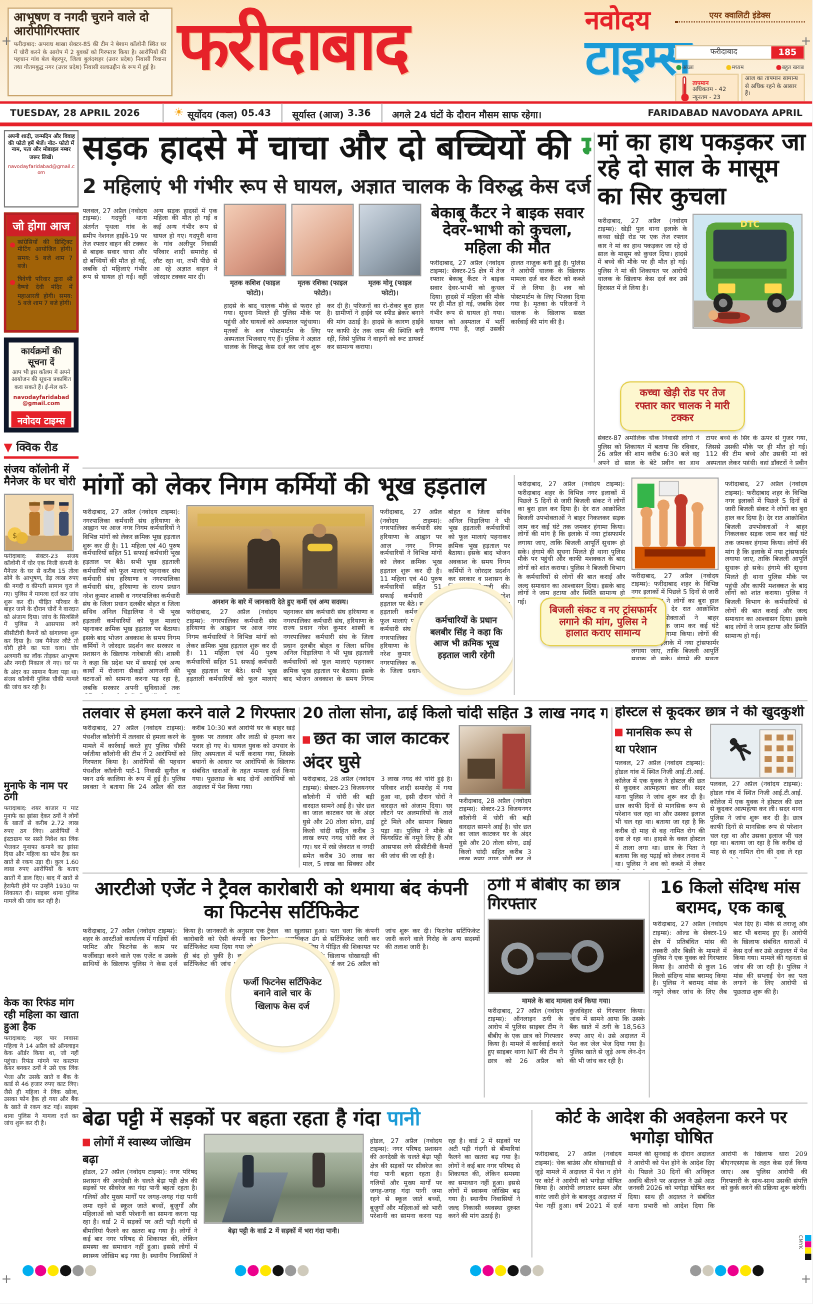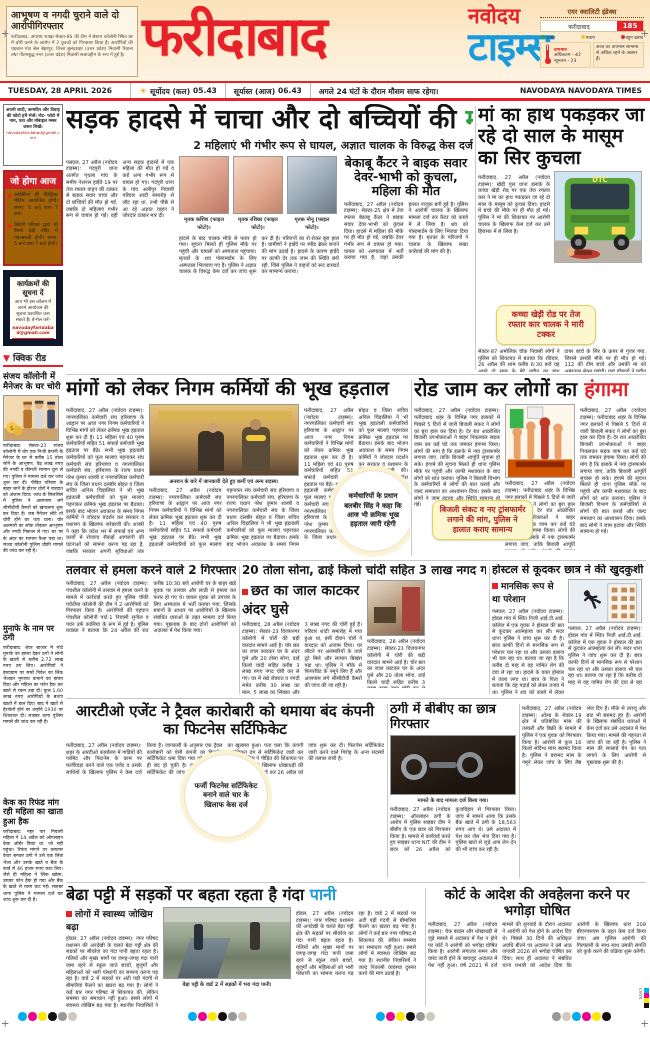--- a/index.html
+++ b/index.html
@@ -15,21 +15,21 @@
   .corner-box h3 { font-size:9.5px; line-height:1.15; color:#3a2a1a; font-weight:700; }
   .corner-box p { font-size:4.6px; line-height:1.3; color:#5a4632; text-align:justify; margin-top:2px; }
   .mast-title { position:absolute; left:142px; top:10px; width:395px; }
   .mast-title .t1 { font-size:54px; font-weight:900; color:#e62129; letter-spacing:-2px; line-height:1; text-shadow:1px 1px 0 #f9c9a0; }
   .mast-sub { position:absolute; left:468px; top:6px; width:180px; text-align:left; }
   .mast-sub .t2a { font-size:21px; font-weight:900; color:#e62129; line-height:1; display:block; }
   .mast-sub .t2b { font-size:39px; font-weight:900; color:#1a9ad6; letter-spacing:-1px; line-height:1; display:block; text-shadow:1px 1px 0 #bfe3f4; }
   .aqi { position:absolute; left:540px; top:7px; width:104px; height:70px; font-size:5px; }
   .aqi .aqi-title { text-align:center; font-size:6.5px; font-weight:700; color:#7a3b10;
     border-bottom:1px dotted #7a3b10; padding-bottom:1px; }
-  .aqi .aqi-row { display:flex; align-items:flex-end; background:#fff; border:1px solid #d8c49e; margin-top:2px; height:12px; }
+  .aqi .aqi-row { display:flex; align-items:flex-start; background:#fff; border:1px solid #d8c49e; margin-top:18px; height:12px; }
   .aqi .aqi-city { flex:1; text-align:center; font-size:6px; color:#333; }
   .aqi .aqi-val { width:26px; height:100%; background:#e62129; color:#fff; font-weight:700;
     font-size:7px; display:flex; align-items:center; justify-content:center; }
   .aqi .legend { display:flex; justify-content:space-between; margin-top:2px; padding:0 1px; }
   .legend span.it { display:flex; align-items:center; gap:1px; font-size:4.3px; color:#444; }
   .legend i { width:4px; height:4px; border-radius:50%; display:inline-block; }
   .aqi .temp { display:flex; margin-top:2px; gap:2px; }
   .temp .tcell { background:#fde8c9; border:1px solid #e8cf9f; padding:1px 2px; flex:1; }
   .temp .ttl { color:#e62129; font-weight:700; font-size:4.6px; }
   .temp .tv { font-size:4.6px; color:#333; line-height:1.3; }
@@ -48,21 +48,21 @@
   .dateline .dl-weather { padding:0 8px; font-weight:700; }
   .dateline .dl-brand { margin-left:auto; padding-right:8px; }
   .sun-ico { color:#f5a515; font-size:9px; }
 
   
   .art { position:absolute; overflow:hidden; }
   .art h1,.art h2,.art h3 { color:#141414; font-weight:700; line-height:1.12; }
   .hl-accent-green { color:#2f9e41; }
   .hl-accent-red { color:#e62129; }
   .hl-accent-blue { color:#1a9ad6; }
-  .subhead { text-align:right; font-size:11px; font-weight:700; color:#1e1e1e; margin-top:3px; }
+  .subhead { text-align:left; font-size:16px; font-weight:700; color:#1e1e1e; margin-top:3px; }
   .body-txt { font-size:5.1px; line-height:1.32; text-align:justify; color:#2a2a2a; margin-top:3px; }
   .cols2 { columns:2; column-gap:5px; }
   .cols3 { columns:3; column-gap:5px; }
   .cols4 { columns:4; column-gap:5px; }
   .caption { font-size:5.2px; font-weight:700; color:#333; text-align:center; margin-top:1px; }
   .yellow-inset { background:#fdf7cf; border:1px solid #e5d04e; border-radius:8px;
     padding:4px 5px; text-align:center; font-size:8.5px; font-weight:700; color:#b52025; line-height:1.25;
     box-shadow:0 1px 2px rgba(0,0,0,.15); }
   .circle-inset { background:#fff; border-radius:50%; border:1px solid #e8e2c8;
     box-shadow:0 0 0 4px #fdf3d2, 0 2px 4px rgba(0,0,0,.25);
@@ -78,21 +78,21 @@
   
   .sidebar { position:absolute; left:3px; top:104px; width:60px; height:906px; overflow:hidden; }
   .sb-box1 { border:1px solid #777; padding:2px; height:62px; background:#fff; overflow:hidden; }
   .sb-box1 p { font-size:4.4px; font-weight:700; line-height:1.3; color:#222; text-align:center; }
   .sb-box1 .mail { color:#b52025; font-weight:400; font-size:3.9px; word-break:break-all; }
   .sb-jha { border:2px solid #b52025; margin-top:4px; background:#a16207; height:96px; overflow:hidden; }
   .sb-jha .hdr { background:#cf2027; color:#fff; text-align:center; font-size:9px; font-weight:700; padding:2px 0; }
   .sb-jha ul { list-style:none; padding:3px; }
   .sb-jha li { font-size:4.8px; line-height:1.35; color:#222; margin-bottom:4px; position:relative; padding-left:6px; text-align:justify; }
   .sb-jha li:before { content:""; position:absolute; left:0; top:2px; width:4px; height:4px; border-radius:50%; background:#e62129; }
-  .sb-suchna { border:7px solid #0f172a; margin-top:4px; padding:2px; height:76px; background:#fffdf4; overflow:hidden; }
+  .sb-suchna { border:4px solid #0f172a; margin-top:4px; padding:2px; height:76px; background:#fffdf4; overflow:hidden; }
   .sb-suchna .h { font-size:7px; font-weight:700; text-align:center; color:#1a1a1a; }
   .sb-suchna p { font-size:4.6px; line-height:1.3; text-align:center; color:#333; margin-top:2px; }
   .sb-suchna .mail { color:#b52025; font-size:4.4px; font-weight:700; word-break:break-all; text-align:center; display:block; margin-top:2px; }
   .sb-logo { background:#e62129; color:#fff; font-weight:900; font-size:7.5px; text-align:center; margin-top:3px; padding:2px 0; }
   .sb-quick { margin-top:5px; font-size:9px; font-weight:700; color:#222; border-bottom:2px solid #e62129; padding-bottom:1px; }
   .sb-quick .qmark { color:#e62129; }
   .sb-h2 { font-size:8.6px; font-weight:700; line-height:1.2; color:#141414; margin-top:4px; }
   .sb-h3 { font-size:8px; font-weight:700; line-height:1.2; color:#141414; margin-top:5px; }
   .sb-body { font-size:4.7px; line-height:1.32; text-align:justify; color:#2a2a2a; margin-top:2px; }
   .sb-cartoon { margin-top:3px; border:1px solid #999; }
@@ -165,24 +165,24 @@
 
   <div class="dateline">
     <span class="dl-date">TUESDAY, 28 APRIL 2026</span>
     <span class="dl-sun">
       <span class="sun-ico">☀</span>
       <span>सूर्योदय (कल)</span>
       <span>05.43</span>
     </span>
     <span class="dl-sun2">
       <span>सूर्यास्त (आज)</span>
-      <span>06.43</span>
+      <span>3.36</span>
     </span>
     <span class="dl-weather">अगले 24 घंटों के दौरान मौसम साफ रहेगा।</span>
-    <span class="dl-brand">NAVODAYA NAVODAYA TIMES</span>
+    <span class="dl-brand">FARIDABAD NAVODAYA APRIL</span>
   </div>
 
   <div class="sidebar">
     <div class="sb-box1">
       <p>अपनी शादी, जन्मदिन और विवाह की फोटो हमें भेजें। नोट- फोटो में नाम, पता और मोबाइल नम्बर जरूर लिखें।</p>
       <p class="mail">navodayfaridabad@gmail.com</p>
     </div>
     <div class="sb-jha">
       <div class="hdr">जो होगा आज</div>
       <ul>
@@ -301,24 +301,20 @@
         <p class="body-txt cols2" style="height:66px;overflow:hidden;margin-top:2px;">फरीदाबाद, 27 अप्रैल (नवोदय टाइम्स): नगरपालिका कर्मचारी संघ हरियाणा के आह्वान पर आज नगर निगम कर्मचारियों ने विभिन्न मांगों को लेकर क्रमिक भूख हड़ताल शुरू कर दी है। 11 महिला एवं 40 पुरुष कर्मचारियों सहित 51 सफाई कर्मचारी भूख हड़ताल पर बैठे। सभी भूख हड़ताली कर्मचारियों को फूल मालाएं पहनाकर संघ कर्मचारी संघ हरियाणा व नगरपालिका कर्मचारी संघ, हरियाणा के राज्य प्रधान नरेश कुमार शास्त्री व नगरपालिका कर्मचारी संघ के जिला प्रधान दलबीर बोहत व जिला सचिव अनिल चिड़ालिया ने भी भूख हड़ताली कर्मचारियों को फूल मालाएं पहनाकर क्रमिक भूख हड़ताल पर बैठाया। इसके बाद भोजन अवकाश के समय निगम कर्मियों ने जोरदार प्रदर्शन कर सरकार व प्रशासन के खिलाफ नारेबाजी की। शास्त्री ने कहा कि प्रदेश भर में सफाई एवं अन्य कार्यों में रोजाना सैकड़ों आगजनी की घटनाओं को सामना करना पड़ रहा है, जबकि सरकार अपनी सुविधाओं तक सीमित है। कर्मचारियों की मांगें पूरी नहीं होने तक आंदोलन जारी रहेगा।</p>
       </div>
       <div style="width:104px;position:relative;">
         <p class="body-txt" style="height:148px;overflow:hidden;column-count:2;column-gap:5px;">फरीदाबाद, 27 अप्रैल (नवोदय टाइम्स): नगरपालिका कर्मचारी संघ हरियाणा के आह्वान पर आज नगर निगम कर्मचारियों ने विभिन्न मांगों को लेकर क्रमिक भूख हड़ताल शुरू कर दी है। 11 महिला एवं 40 पुरुष कर्मचारियों सहित 51 सफाई कर्मचारी भूख हड़ताल पर बैठे। सभी भूख हड़ताली कर्मचारियों को फूल मालाएं पहनाकर संघ कर्मचारी संघ हरियाणा व नगरपालिका कर्मचारी संघ, हरियाणा के राज्य प्रधान नरेश कुमार शास्त्री व नगरपालिका कर्मचारी संघ के जिला प्रधान दलबीर बोहत व जिला सचिव अनिल चिड़ालिया ने भी भूख हड़ताली कर्मचारियों को फूल मालाएं पहनाकर क्रमिक भूख हड़ताल पर बैठाया। इसके बाद भोजन अवकाश के समय निगम कर्मियों ने जोरदार प्रदर्शन कर सरकार व प्रशासन के खिलाफ नारेबाजी की। शास्त्री ने कहा कि प्रदेश भर में सफाई एवं अन्य कार्यों में रोजाना सैकड़ों आगजनी की घटनाओं को सामना करना पड़ रहा है, जबकि सरकार अपनी सुविधाओं तक सीमित है। कर्मचारियों की मांगें पूरी नहीं होने तक आंदोलन जारी रहेगा।</p>
         <div class="circle-inset" style="position:absolute;right:-6px;top:66px;width:82px;height:82px;">कर्मचारियों के प्रधान बलबीर सिंह ने कहा कि आज भी क्रमिक भूख हड़ताल जारी रहेगी</div>
       </div>
     </div>
   </div>
 
   <div class="art" style="left:414px;top:378px;width:232px;height:180px;">
-    <h2 style="font-size:20px;white-space:nowrap;">
-      <span>रोड जाम कर लोगों का</span>
-      <span class="hl-accent-red">हंगामा</span>
-    </h2>
     <div style="display:flex;gap:5px;margin-top:4px;">
       <div style="width:86px;position:relative;">
         <p class="body-txt" style="height:150px;overflow:hidden;">फरीदाबाद, 27 अप्रैल (नवोदय टाइम्स): फरीदाबाद शहर के विभिन्न नगर इलाकों में पिछले 5 दिनों से जारी बिजली संकट ने लोगों का बुरा हाल कर दिया है। देर रात आक्रोशित बिजली उपभोक्ताओं ने बाहर निकलकर सड़क जाम कर कई घंटे तक जमकर हंगामा किया। लोगों की मांग है कि इलाके में नया ट्रांसफार्मर लगाया जाए, ताकि बिजली आपूर्ति सुचारू हो सके। हंगामे की सूचना मिलते ही थाना पुलिस मौके पर पहुंची और काफी मशक्कत के बाद लोगों को शांत कराया। पुलिस ने बिजली विभाग के कर्मचारियों से लोगों की बात कराई और जल्द समाधान का आश्वासन दिया। इसके बाद लोगों ने जाम हटाया और स्थिति सामान्य हो गई।</p>
         <div class="yellow-inset" style="position:absolute;left:18px;top:96px;width:101px;font-size:7.8px;">बिजली संकट व नए ट्रांसफार्मर लगाने की मांग, पुलिस ने हालात कराए सामान्य</div>
       </div>
       <div style="width:70px;">
         <svg width="70" height="74" viewBox="0 0 70 74" style="border:1px solid #aaa;">
           <rect width="70" height="74" fill="#fdf6ea"></rect>
           <rect x="4" y="4" width="14" height="20" fill="#35b54a"></rect>
           <rect x="22" y="2" width="16" height="12" fill="#eee" stroke="#999" stroke-width="0.5"></rect>
@@ -425,20 +421,21 @@
       <circle></circle>
       <div style="position:absolute;left:10px;top:18px;width:26px;height:26px;border:5px solid #9aa0a6;border-radius:50%;"></div>
       <div style="position:absolute;left:66px;top:16px;width:26px;height:26px;border:5px solid #8a9096;border-radius:50%;"></div>
       <div style="position:absolute;left:38px;top:26px;width:28px;height:6px;background:#6d7378;border-radius:3px;"></div>
     </div>
     <div class="caption">मामले के बाद मामला दर्ज किया गया।</div>
     <p class="body-txt cols2" style="height:84px;overflow:hidden;margin-top:2px;">फरीदाबाद, 27 अप्रैल (नवोदय टाइम्स): ऑनलाइन ठगी के आरोप में पुलिस साइबर टीम ने बीबीए के एक छात्र को गिरफ्तार किया है। मामले में कार्रवाई करते हुए साइबर थाना NIT की टीम ने छात्र को 26 अप्रैल को कुंजविहार से गिरफ्तार किया। जांच में सामने आया कि उसके बैंक खाते में ठगी के 18,563 रुपए आए थे। उसे अदालत में पेश कर जेल भेज दिया गया है। पुलिस खाते से जुड़े अन्य लेन-देन की भी जांच कर रही है।</p>
   </div>
 
   <div class="art" style="left:522px;top:702px;width:124px;height:178px;">
+    <h3 style="font-size:13.5px;text-align:center;line-height:1.2;">16 किलो संदिग्ध मांस बरामद, एक काबू</h3>
     <p class="body-txt cols2" style="height:138px;overflow:hidden;margin-top:3px;">फरीदाबाद, 27 अप्रैल (नवोदय टाइम्स): ओल्ड के सेक्टर-19 क्षेत्र में प्रतिबंधित मांस की तस्करी और बिक्री के मामले में पुलिस ने एक युवक को गिरफ्तार किया है। आरोपी से कुल 16 किलो संदिग्ध मांस बरामद किया है। पुलिस ने बरामद मांस के नमूने लेकर जांच के लिए लैब भेज दिए हैं। मौके से तराजू और बाट भी बरामद हुए हैं। आरोपी के खिलाफ संबंधित धाराओं में केस दर्ज कर उसे अदालत में पेश किया गया। मामले की गहनता से जांच की जा रही है। पुलिस ने मांस की सप्लाई चेन का पता लगाने के लिए आरोपी से पूछताछ शुरू की है।</p>
   </div>
 
   <div class="vline" style="left:387px;top:704px;height:174px;"></div>
   <div class="vline" style="left:519px;top:704px;height:174px;"></div>
   <div class="hline" style="left:66px;top:882px;width:580px;"></div>
 
   <div class="art" style="left:66px;top:886px;width:356px;height:122px;">
     <h2 style="font-size:16px;white-space:nowrap;">
       <span>बेढा पट्टी में सड़कों पर बहता रहता है गंदा</span>

